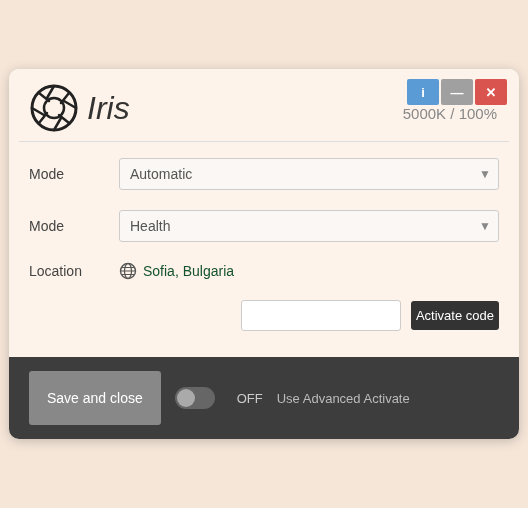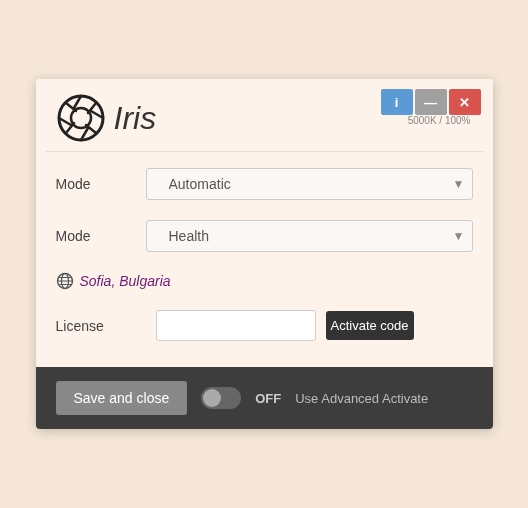--- a/index.html
+++ b/index.html
@@ -12,23 +12,23 @@
       width: 528px;
       height: 508px;
       background: #f5e6d8;
       font-family: 'Segoe UI', Arial, sans-serif;
       display: flex;
       align-items: center;
       justify-content: center;
     }
 
     .window {
-      width: 457px;
+      width: 510px;
       background: #fdf3ea;
-      border-radius: 4px;
+      border-radius: 10px;
       overflow: hidden;
       box-shadow: 0 2px 12px rgba(0,0,0,0.2);
     }
 
     .titlebar {
       background: #fdf3ea;
       padding: 10px 12px 0 12px;
       display: flex;
       justify-content: space-between;
       align-items: flex-start;
@@ -71,62 +71,63 @@
 
     .logo-text {
       font-size: 32px;
       font-style: italic;
       color: #333;
       font-weight: 400;
     }
 
     .status-text {
       color: #888;
-      font-size: 10px;
+      font-size: 15px;
       text-align: right;
       padding-right: 10px;
       padding-bottom: 6px;
       align-self: flex-end;
     }
 
     .divider {
       height: 1px;
       background: #ddd;
       margin: 0 10px;
     }
 
     .content {
       padding: 16px 20px;
     }
 
     .field-row {
       display: flex;
       align-items: center;
       margin-bottom: 20px;
+      justify-content: flex-end;
     }
 
     .field-label {
       width: 90px;
       font-size: 14px;
       color: #444;
       flex-shrink: 0;
     }
 
     .field-control {
       flex: 1;
     }
 
     .select-wrapper {
       position: relative;
       width: 100%;
     }
 
     .styled-select {
       width: 100%;
-      padding: 7px 30px 7px 22px;
+      padding: 7px 30px 7px 10px;
       border: 1px solid #ccc;
       border-radius: 3px;
       background: #faf7f4;
       appearance: none;
       -webkit-appearance: none;
       font-size: 14px;
       color: #555;
       cursor: pointer;
       outline: none;
     }
@@ -139,22 +140,21 @@
       color: #888;
       pointer-events: none;
       font-size: 12px;
     }
 
     .location-value {
       display: flex;
       align-items: center;
       gap: 6px;
       font-size: 14px;
-      color: #701a75;
-      font-style: italic;
+      color: #14532d;
     }
 
     .globe-icon {
       width: 18px;
       height: 18px;
       display: inline-flex;
       align-items: center;
       justify-content: center;
     }
 
@@ -187,34 +187,33 @@
 
     .footer {
       background: #3d3d3d;
       padding: 14px 20px;
       display: flex;
       align-items: center;
       gap: 14px;
     }
 
     .save-close-btn {
-      padding: 9px 18px;
+      padding: 19px 18px;
       background: #888;
       color: white;
       border: none;
       border-radius: 3px;
       font-size: 14px;
       cursor: pointer;
     }
 
     .toggle-area {
       display: flex;
       align-items: center;
-      gap: 14px;
-      font-weight: bold;
+      gap: 22px;
     }
 
     .toggle-switch {
       width: 40px;
       height: 22px;
       background: #666;
       border-radius: 11px;
       position: relative;
       cursor: pointer;
     }
@@ -304,38 +303,38 @@
           <option>Movie</option>
           <option>Reading</option>
           <option>Programming</option>
           <option>Custom</option>
         </select>
         <span class="select-arrow">▼</span>
       </div>
     </div>
 
     <div class="field-row">
+      <span class="field-label">Location</span>
       <div class="field-control">
         <div class="location-value">
           <span class="globe-icon">
             <svg width="18" height="18" viewBox="0 0 18 18" xmlns="http://www.w3.org/2000/svg">
               <circle cx="9" cy="9" r="7.5" fill="none" stroke="#555" stroke-width="1.4"></circle>
               <ellipse cx="9" cy="9" rx="3.5" ry="7.5" fill="none" stroke="#555" stroke-width="1.2"></ellipse>
               <line x1="1.5" y1="9" x2="16.5" y2="9" stroke="#555" stroke-width="1.2"></line>
               <line x1="2.5" y1="5.5" x2="15.5" y2="5.5" stroke="#555" stroke-width="1.0"></line>
               <line x1="2.5" y1="12.5" x2="15.5" y2="12.5" stroke="#555" stroke-width="1.0"></line>
             </svg>
           </span>
           <span>Sofia, Bulgaria</span>
         </div>
       </div>
     </div>
 
     <div class="field-row license-row">
-      <span class="field-label">License</span>
       <input class="license-input" type="text" placeholder="" style="">
       <button class="activate-btn">Activate code</button>
     </div>
 
   </div>
 
   <div class="footer">
     <button class="save-close-btn">Save and close</button>
     <div class="toggle-area">
       <div class="toggle-switch">

